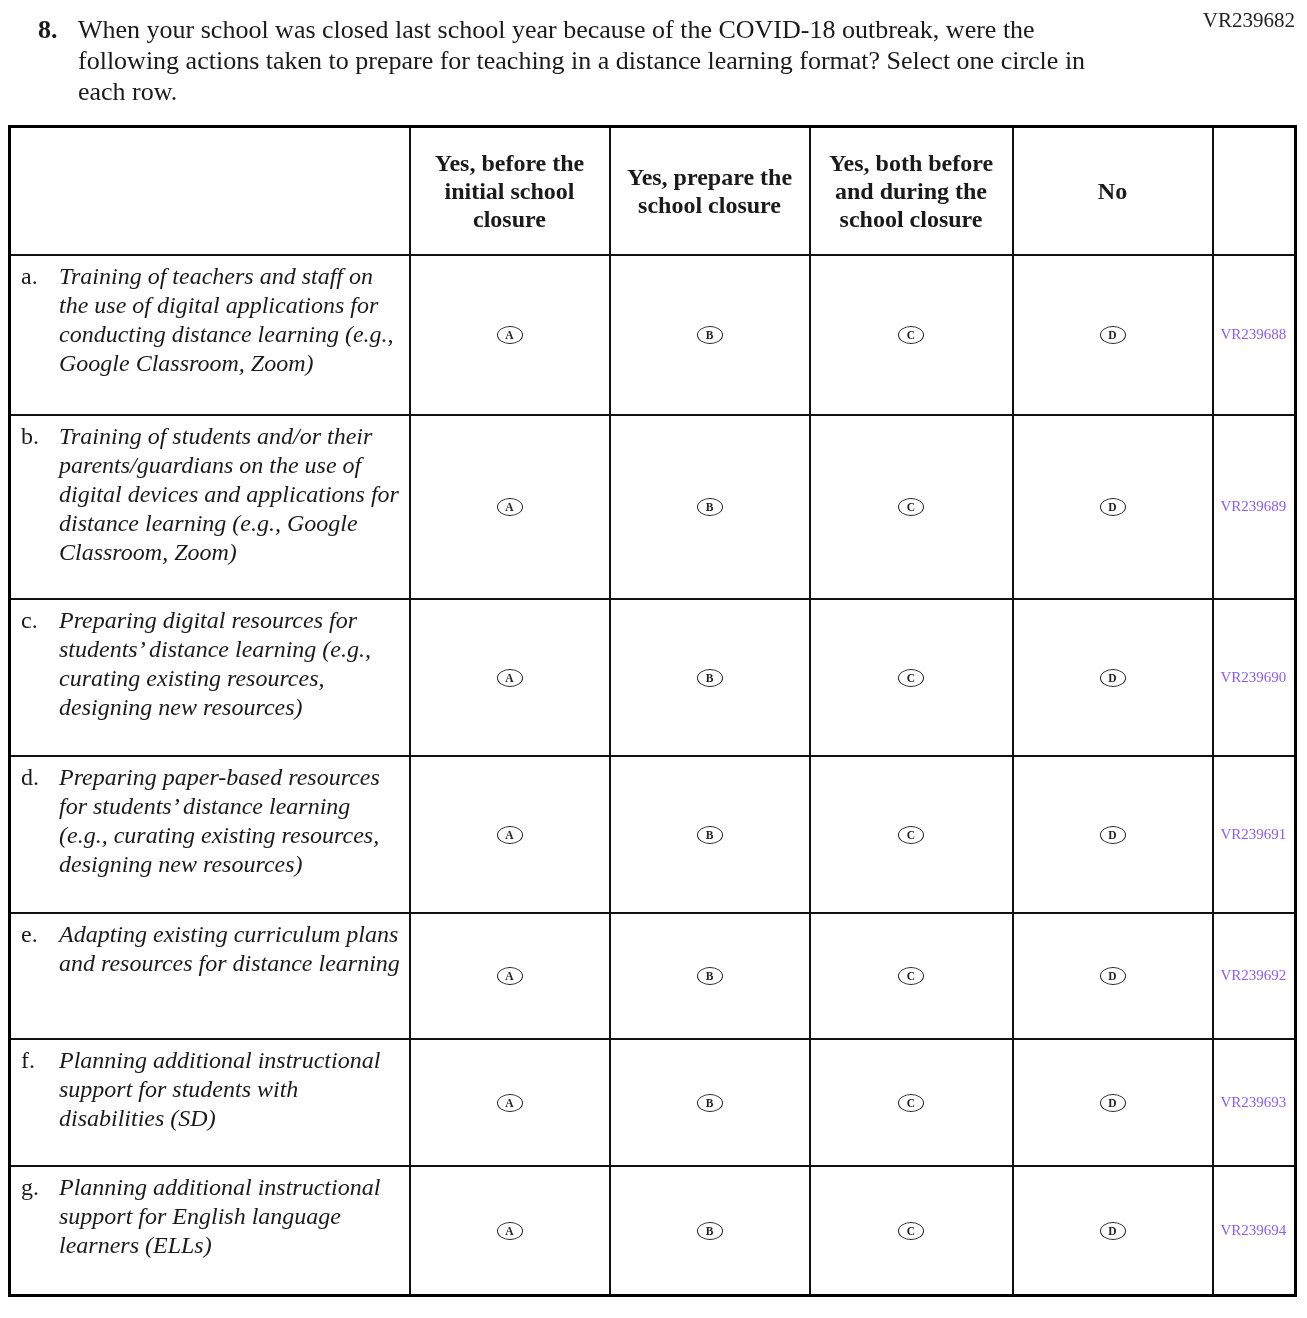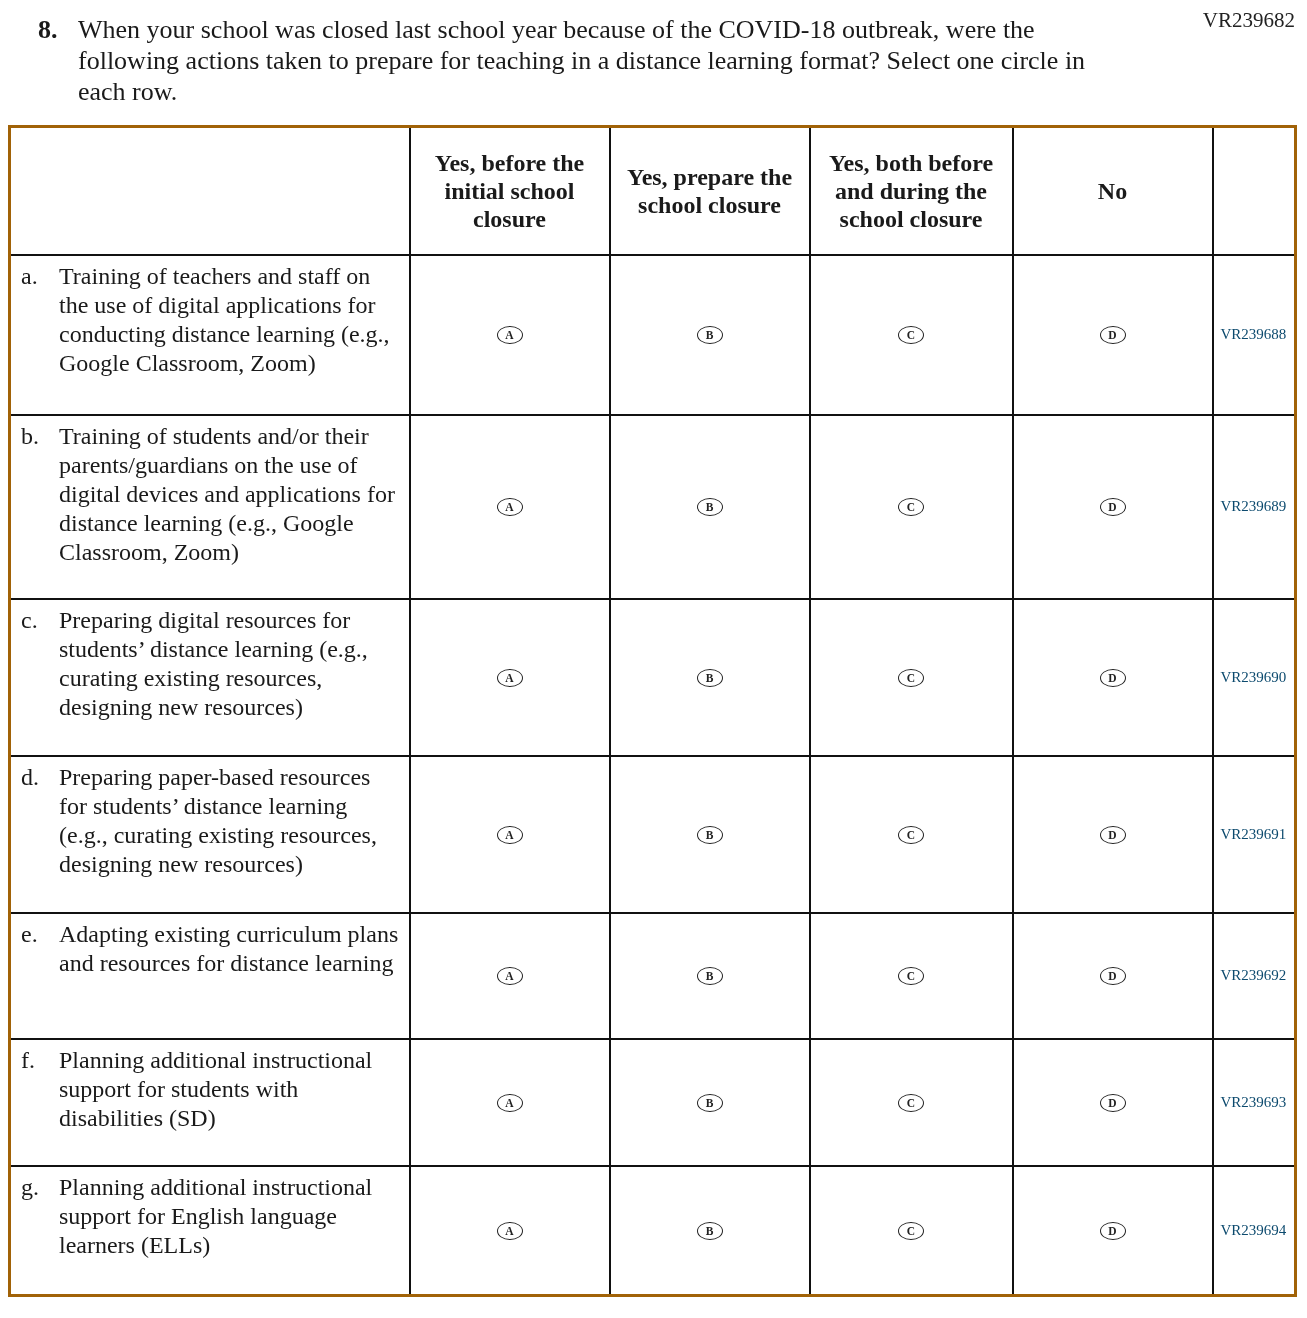--- a/index.html
+++ b/index.html
@@ -37,21 +37,21 @@
   }
   .qbody {
     max-width: 1030px;
   }
   .qbody b { font-weight: normal; }
 
   table.grid {
     border-collapse: collapse;
     table-layout: fixed;
     width: 1288px;
-    border: 3px solid #a16207;
+    border: 3px solid #000000;
   }
   table.grid th, table.grid td {
     border: 2px solid #111;
     box-sizing: border-box;
   }
   col.c-label { width: 400px; }
   col.c-opt   { width: 200px; }
   col.c-opt3  { width: 203px; }
   col.c-code  { width: 83px; }
 
@@ -72,20 +72,21 @@
     padding: 6px 8px 10px 10px;
     font-size: 24px;
     line-height: 29px;
   }
   .label-wrap { display: flex; }
   .row-letter {
     flex: 0 0 38px;
   }
   .row-label {
     flex: 1 1 auto;
+    font-style: italic;
   }
   td.bubble-cell {
     text-align: center;
     vertical-align: middle;
   }
   .bubble {
     display: inline-block;
     width: 24px;
     height: 16px;
     border: 1.6px solid #222;
@@ -95,21 +96,21 @@
     text-align: center;
     font-weight: bold;
     color: #222;
     cursor: pointer;
     background: #fff;
   }
   td.code-cell {
     vertical-align: middle;
     font-size: 15px;
     padding-left: 7px;
-    color: #0c4a6e;
+    color: #8b5cf6;
     border-radius: 29px;
   }
   
   tbody tr:nth-child(1) td { height: 160px; }
   tbody tr:nth-child(2) td { height: 184px; }
   tbody tr:nth-child(3) td { height: 157px; }
   tbody tr:nth-child(4) td { height: 157px; }
   tbody tr:nth-child(5) td { height: 126px; }
   tbody tr:nth-child(6) td { height: 127px; }
   tbody tr:nth-child(7) td { height: 130px; }

